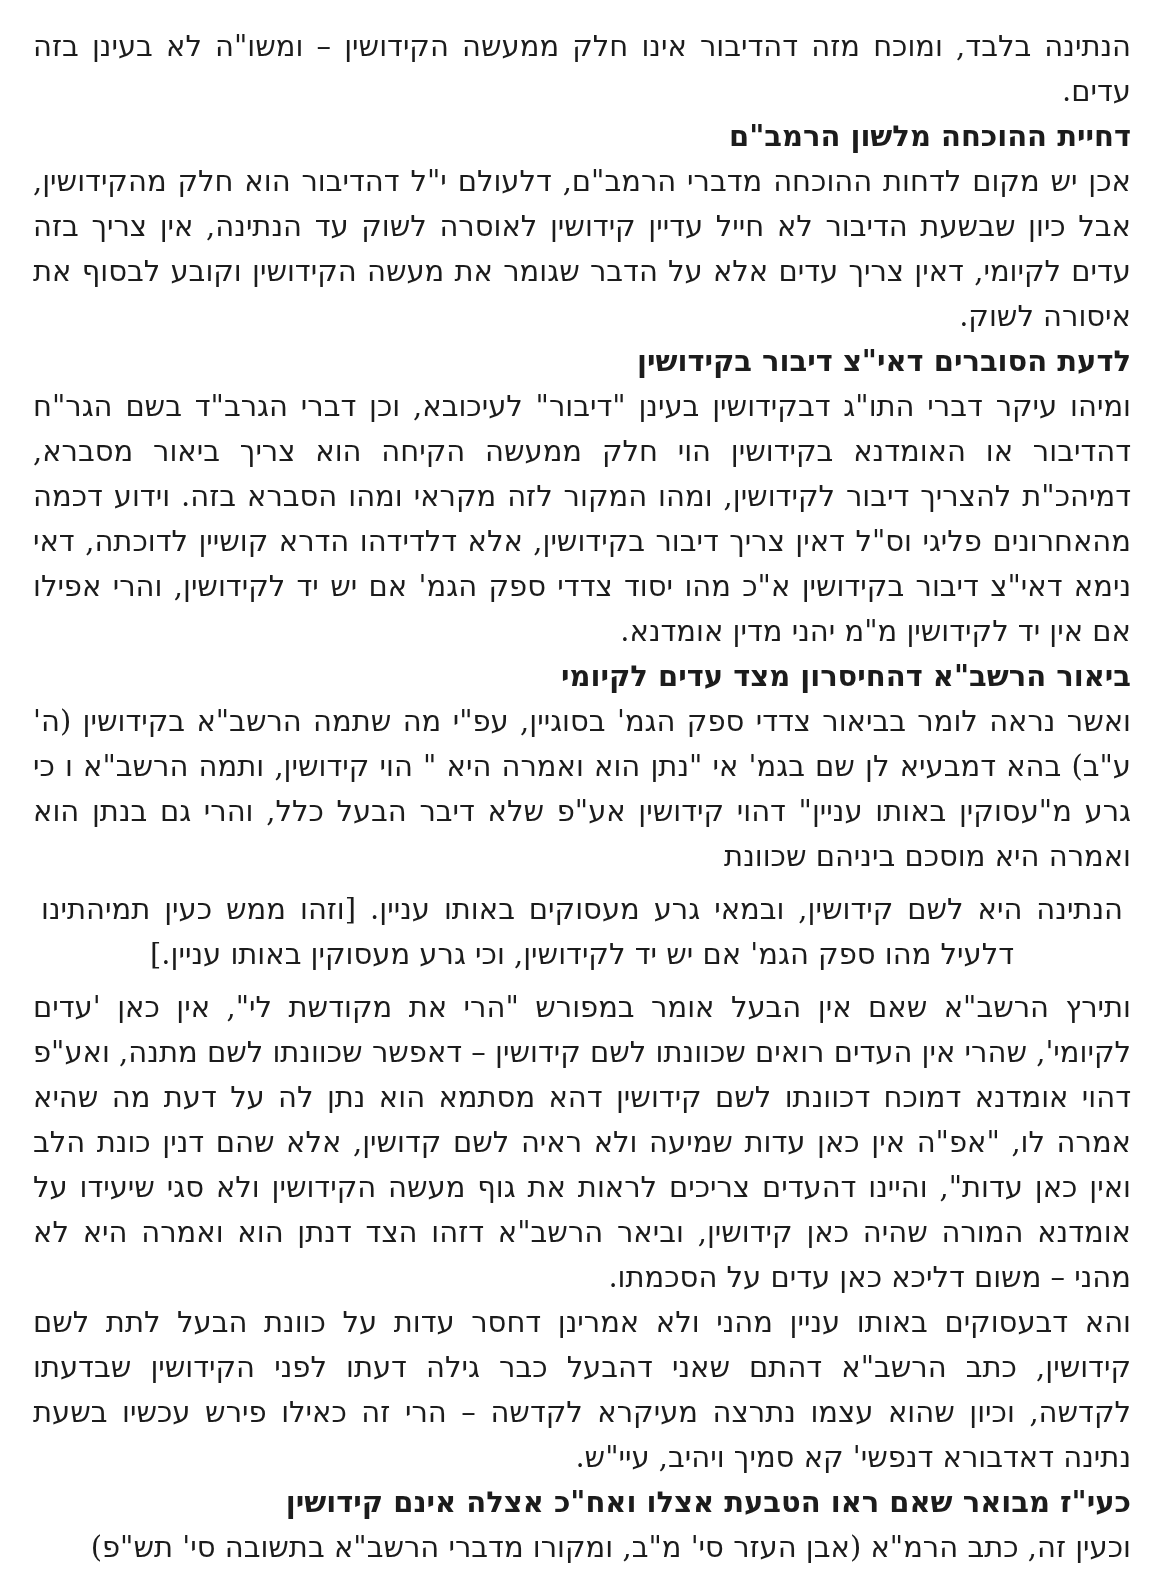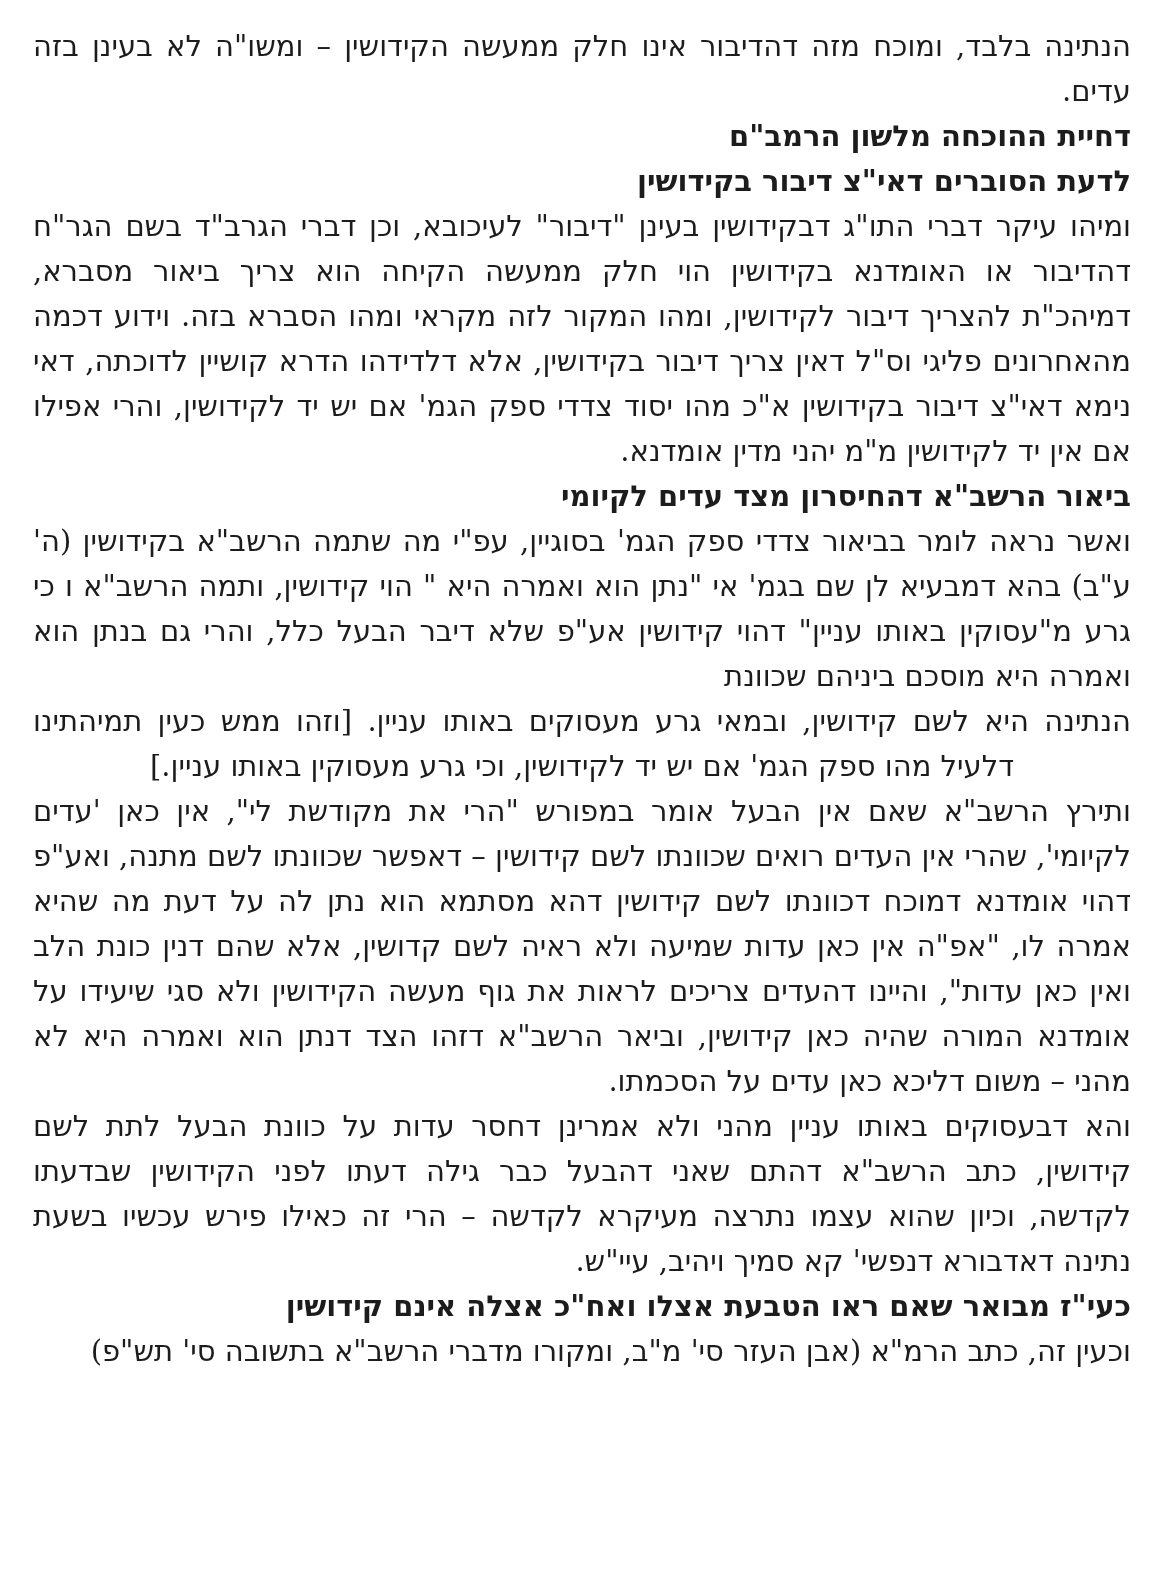--- a/index.html
+++ b/index.html
@@ -27,33 +27,34 @@
   }
   .heading {
     margin: 0;
     padding: 0;
     font-size: 29px;
     font-weight: 700;
     text-align: right;
   }
   
   .para-bracket {
-    margin: 0;
+    margin: 8px;
     padding: 0;
     text-align: justify;
     text-align-last: center;
   }
 </style>
 </head>
 <body>
 
 <main class="page" dir="rtl">
   <div id="blocks">
       <p class="para">הנתינה בלבד, ומוכח מזה דהדיבור אינו חלק ממעשה הקידושין – ומשו"ה לא בעינן בזה עדים.</p>
       <h2 class="heading">דחיית ההוכחה מלשון הרמב"ם</h2>
+      <p class="para">אכן יש מקום לדחות ההוכחה מדברי הרמב"ם, דלעולם י"ל דהדיבור הוא חלק מהקידושין, אבל כיון שבשעת הדיבור לא חייל עדיין קידושין לאוסרה לשוק עד הנתינה, אין צריך בזה עדים לקיומי, דאין צריך עדים אלא על הדבר שגומר את מעשה הקידושין וקובע לבסוף את איסורה לשוק.</p>
       <h2 class="heading">לדעת הסוברים דאי"צ דיבור בקידושין</h2>
       <p class="para">ומיהו עיקר דברי התו"ג דבקידושין בעינן "דיבור" לעיכובא, וכן דברי הגרב"ד בשם הגר"ח דהדיבור או האומדנא בקידושין הוי חלק ממעשה הקיחה הוא צריך ביאור מסברא, דמיהכ"ת להצריך דיבור לקידושין, ומהו המקור לזה מקראי ומהו הסברא בזה. וידוע דכמה מהאחרונים פליגי וס"ל דאין צריך דיבור בקידושין, אלא דלדידהו הדרא קושיין לדוכתה, דאי נימא דאי"צ דיבור בקידושין א"כ מהו יסוד צדדי ספק הגמ' אם יש יד לקידושין, והרי אפילו אם אין יד לקידושין מ"מ יהני מדין אומדנא.</p>
       <h2 class="heading">ביאור הרשב"א דהחיסרון מצד עדים לקיומי</h2>
       <p class="para">ואשר נראה לומר בביאור צדדי ספק הגמ' בסוגיין, עפ"י מה שתמה הרשב"א בקידושין (ה' ע"ב) בהא דמבעיא לן שם בגמ' אי "נתן הוא ואמרה היא " הוי קידושין, ותמה הרשב"א ו כי גרע מ"עסוקין באותו עניין" דהוי קידושין אע"פ שלא דיבר הבעל כלל, והרי גם בנתן הוא ואמרה היא מוסכם ביניהם שכוונת</p>
       <p class="para-bracket">הנתינה היא לשם קידושין, ובמאי גרע מעסוקים באותו עניין. [וזהו ממש כעין תמיהתינו דלעיל מהו ספק הגמ' אם יש יד לקידושין, וכי גרע מעסוקין באותו עניין.]</p>
       <p class="para">ותירץ הרשב"א שאם אין הבעל אומר במפורש "הרי את מקודשת לי", אין כאן 'עדים לקיומי', שהרי אין העדים רואים שכוונתו לשם קידושין – דאפשר שכוונתו לשם מתנה, ואע"פ דהוי אומדנא דמוכח דכוונתו לשם קידושין דהא מסתמא הוא נתן לה על דעת מה שהיא אמרה לו, "אפ"ה אין כאן עדות שמיעה ולא ראיה לשם קדושין, אלא שהם דנין כונת הלב ואין כאן עדות", והיינו דהעדים צריכים לראות את גוף מעשה הקידושין ולא סגי שיעידו על אומדנא המורה שהיה כאן קידושין, וביאר הרשב"א דזהו הצד דנתן הוא ואמרה היא לא מהני – משום דליכא כאן עדים על הסכמתו.</p>
       <p class="para">והא דבעסוקים באותו עניין מהני ולא אמרינן דחסר עדות על כוונת הבעל לתת לשם קידושין, כתב הרשב"א דהתם שאני דהבעל כבר גילה דעתו לפני הקידושין שבדעתו לקדשה, וכיון שהוא עצמו נתרצה מעיקרא לקדשה – הרי זה כאילו פירש עכשיו בשעת נתינה דאדבורא דנפשי' קא סמיך ויהיב, עיי"ש.</p>
       <h2 class="heading">כעי"ז מבואר שאם ראו הטבעת אצלו ואח"כ אצלה אינם קידושין</h2>
       <p class="para">וכעין זה, כתב הרמ"א (אבן העזר סי' מ"ב, ומקורו מדברי הרשב"א בתשובה סי' תש"פ)</p>
     </div>

